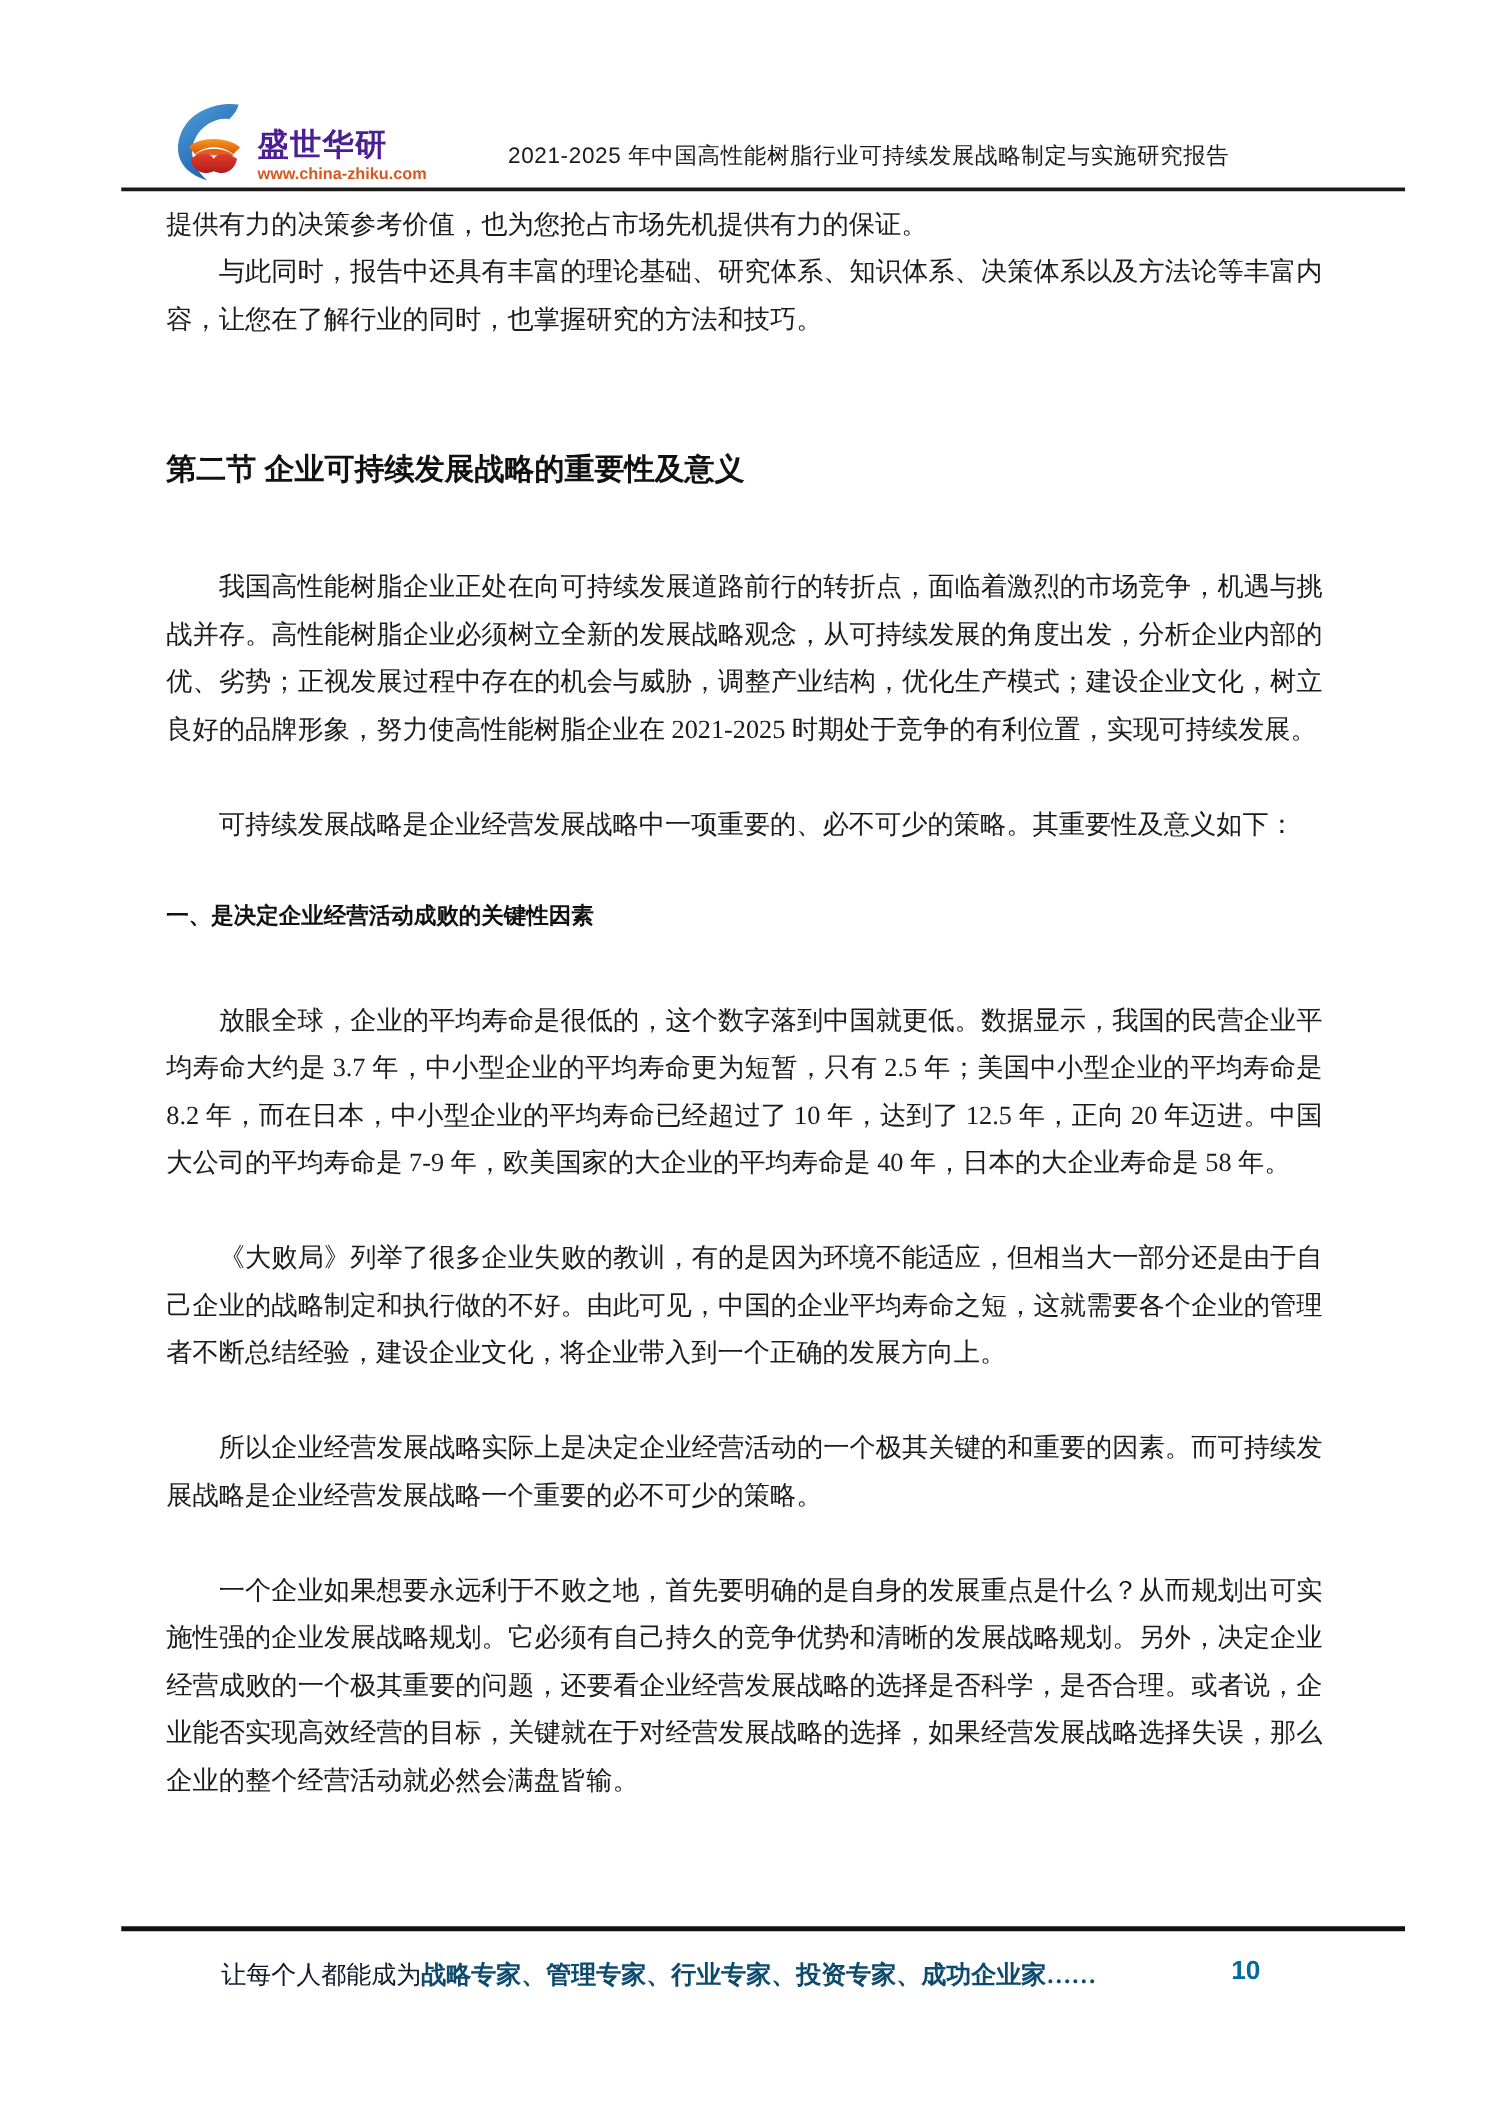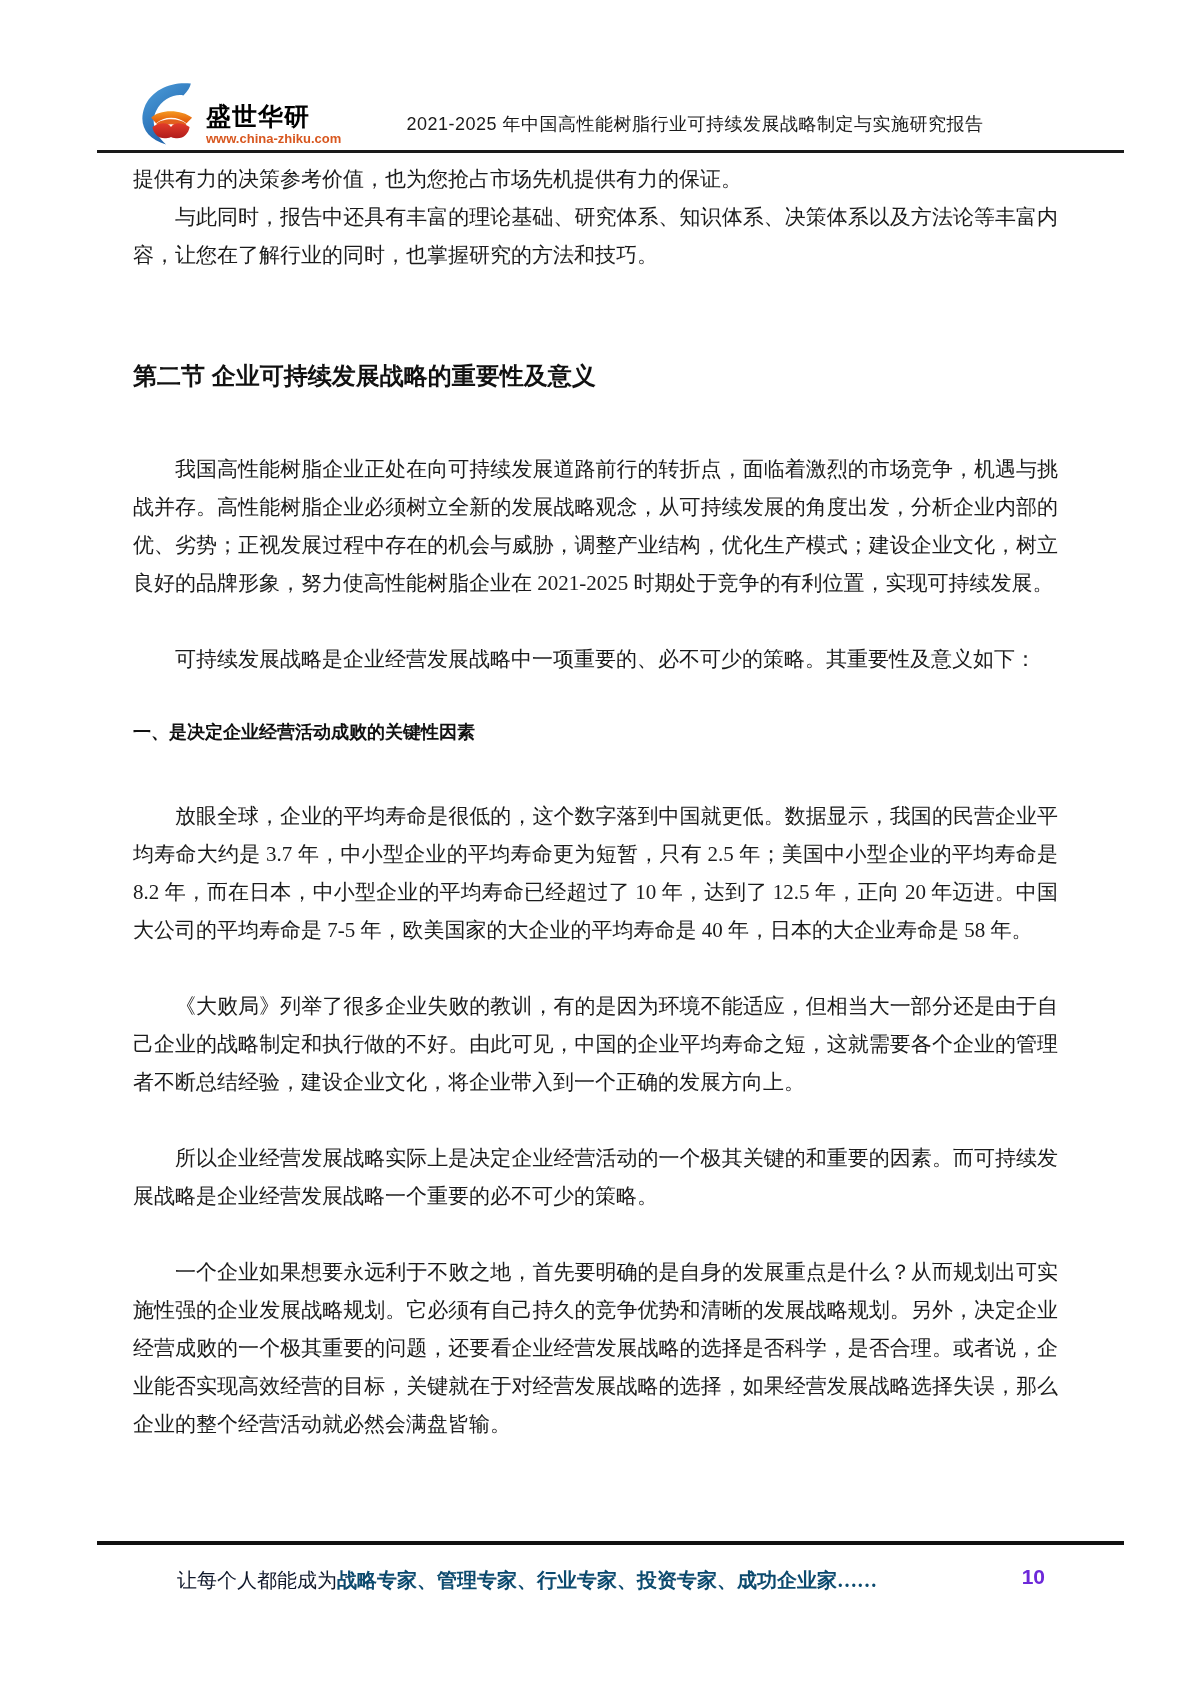--- a/index.html
+++ b/index.html
@@ -13,21 +13,21 @@
     color: #1b1b1b;
   }
 
   
   .logo { position: absolute; left: 140px; top: 80px; width: 230px; height: 70px; }
   .logo-graphic { position: absolute; left: 0; top: 2px; width: 62px; height: 64px; }
   .logo-text { position: absolute; left: 66px; top: 24px; }
   .logo-name {
     font-family: "Liberation Sans", sans-serif;
     font-weight: bold; font-size: 25px; line-height: 25px;
-    color: #000000; letter-spacing: 1px;
+    color: #4c1d95; letter-spacing: 1px;
   }
   .logo-url {
     font-family: "Liberation Sans", sans-serif;
     font-weight: bold; font-size: 13px; line-height: 15px;
     color: #d8571f; margin-top: 2px;
   }
   .header-title {
     position: absolute; left: 330px; top: 112px; width: 730px;
     text-align: center;
     font-family: "Liberation Sans", sans-serif;
@@ -67,23 +67,23 @@
   }
   .footer-slogan {
     position: absolute; left: 133px; top: 1567px; width: 800px;
     font-size: 20px; line-height: 26px;
     font-family: "Liberation Serif", "DejaVu Serif", serif;
   }
   .slogan-prefix { color: #0f172a; margin-left: 44px; }
   .slogan-highlight { color: #0c4a6e; font-weight: bold; }
   .page-number {
     position: absolute; left: 985px; top: 1565px; width: 60px;
-    text-align: right;
+    text-align: left;
     font-family: "Liberation Sans", sans-serif;
-    font-weight: bold; font-size: 21px; color: #6d28d9;
+    font-weight: bold; font-size: 21px; color: #0369a1;
   }
 </style>
 </head>
 <body>
 
 <div class="page">
 
   <div class="logo">
     <svg class="logo-graphic" viewBox="0 0 100 100" xmlns="http://www.w3.org/2000/svg">
       <defs>
@@ -119,21 +119,21 @@
     <p class="no-indent">提供有力的决策参考价值，也为您抢占市场先机提供有力的保证。</p>
     <p>与此同时，报告中还具有丰富的理论基础、研究体系、知识体系、决策体系以及方法论等丰富内容，让您在了解行业的同时，也掌握研究的方法和技巧。</p>
 
     <h2>第二节 企业可持续发展战略的重要性及意义</h2>
 
     <p>我国高性能树脂企业正处在向可持续发展道路前行的转折点，面临着激烈的市场竞争，机遇与挑战并存。高性能树脂企业必须树立全新的发展战略观念，从可持续发展的角度出发，分析企业内部的优、劣势；正视发展过程中存在的机会与威胁，调整产业结构，优化生产模式；建设企业文化，树立良好的品牌形象，努力使高性能树脂企业在 2021-2025 时期处于竞争的有利位置，实现可持续发展。</p>
     <p>可持续发展战略是企业经营发展战略中一项重要的、必不可少的策略。其重要性及意义如下：</p>
 
     <h3>一、是决定企业经营活动成败的关键性因素</h3>
 
-    <p>放眼全球，企业的平均寿命是很低的，这个数字落到中国就更低。数据显示，我国的民营企业平均寿命大约是 3.7 年，中小型企业的平均寿命更为短暂，只有 2.5 年；美国中小型企业的平均寿命是 8.2 年，而在日本，中小型企业的平均寿命已经超过了 10 年，达到了 12.5 年，正向 20 年迈进。中国大公司的平均寿命是 7-5 年，欧美国家的大企业的平均寿命是 40 年，日本的大企业寿命是 58 年。</p>
+    <p>放眼全球，企业的平均寿命是很低的，这个数字落到中国就更低。数据显示，我国的民营企业平均寿命大约是 3.7 年，中小型企业的平均寿命更为短暂，只有 2.5 年；美国中小型企业的平均寿命是 8.2 年，而在日本，中小型企业的平均寿命已经超过了 10 年，达到了 12.5 年，正向 20 年迈进。中国大公司的平均寿命是 7-9 年，欧美国家的大企业的平均寿命是 40 年，日本的大企业寿命是 58 年。</p>
     <p>《大败局》列举了很多企业失败的教训，有的是因为环境不能适应，但相当大一部分还是由于自己企业的战略制定和执行做的不好。由此可见，中国的企业平均寿命之短，这就需要各个企业的管理者不断总结经验，建设企业文化，将企业带入到一个正确的发展方向上。</p>
     <p>所以企业经营发展战略实际上是决定企业经营活动的一个极其关键的和重要的因素。而可持续发展战略是企业经营发展战略一个重要的必不可少的策略。</p>
     <p>一个企业如果想要永远利于不败之地，首先要明确的是自身的发展重点是什么？从而规划出可实施性强的企业发展战略规划。它必须有自己持久的竞争优势和清晰的发展战略规划。另外，决定企业经营成败的一个极其重要的问题，还要看企业经营发展战略的选择是否科学，是否合理。或者说，企业能否实现高效经营的目标，关键就在于对经营发展战略的选择，如果经营发展战略选择失误，那么企业的整个经营活动就必然会满盘皆输。</p>
   </div>
 
   <div class="footer-rule"></div>
 
   <div class="footer-slogan">
     <span class="slogan-prefix">让每个人都能成为</span><span class="slogan-highlight">战略专家、管理专家、行业专家、投资专家、成功企业家……</span>
   </div>

